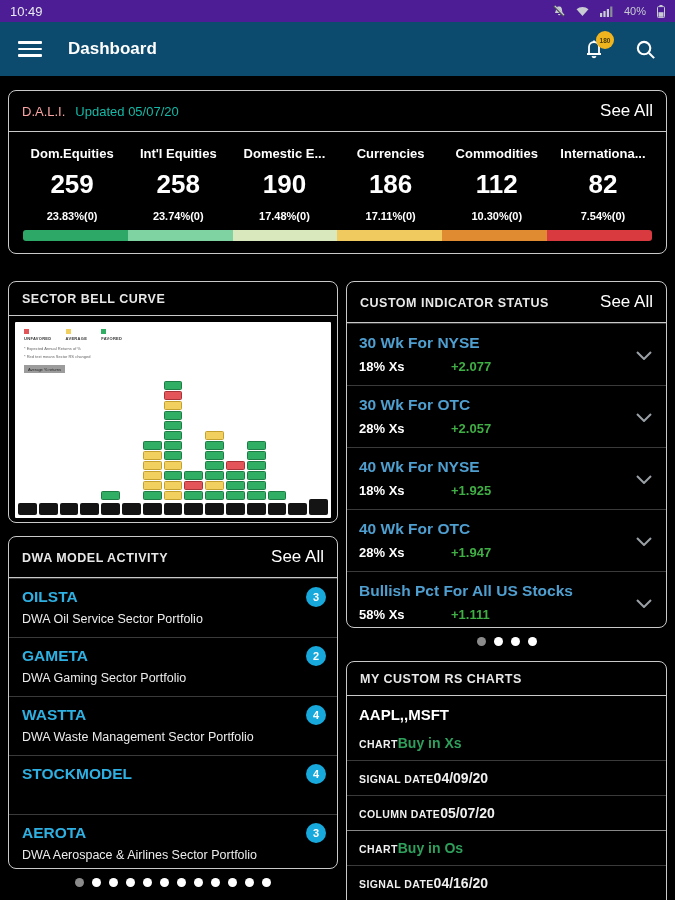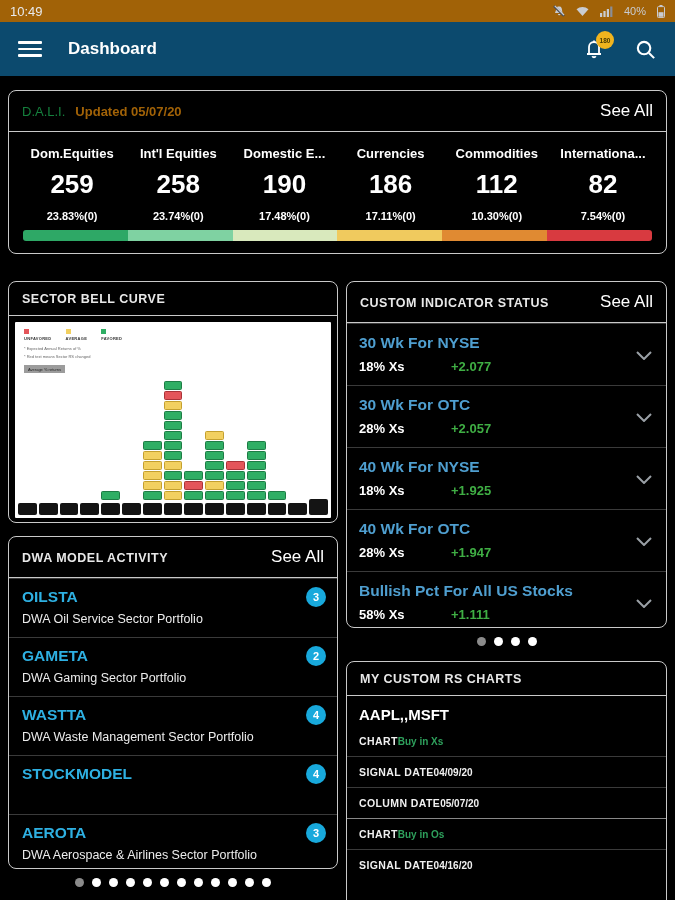--- a/index.html
+++ b/index.html
@@ -4,21 +4,21 @@
 <style>
   * { box-sizing: border-box; }
   html,body { margin:0; padding:0; }
   body {
     width:675px; height:900px; overflow:hidden;
     background:#000; color:#fff;
     font-family:"Liberation Sans", sans-serif;
   }
   
   .statusbar {
-    height:22px; background:#a16207; display:flex; align-items:center;
+    height:22px; background:#4c1d95; display:flex; align-items:center;
     justify-content:space-between; padding:0 10px;
   }
   .statusbar .time { font-size:13px; color:#e8eaed; }
   .statusbar .sicons { display:flex; align-items:center; gap:11px; color:#c9ccd2; font-size:11px; }
   .appbar {
     height:54px; background:#0c4a6e; display:flex; align-items:center; padding:0 18px;
   }
   .hamburger { width:24px; cursor:pointer; }
   .hamburger div { height:2.5px; background:#fff; margin:4px 0; border-radius:1px; }
   .appbar .title { font-size:17px; font-weight:bold; margin-left:26px; color:#fff; }
@@ -34,22 +34,22 @@
   .panel { border:1.5px solid #c9c9c9; border-radius:8px; background:#000; overflow:hidden; }
   .panel-head {
     display:flex; align-items:baseline; justify-content:space-between;
     padding:10px 13px; border-bottom:1.5px solid #c9c9c9;
   }
   .panel-title { font-size:12.5px; font-weight:bold; letter-spacing:.5px; color:#e8e8e8; }
   .see-all { font-size:17px; color:#ffffff; cursor:pointer; }
   
   .dali { margin-top:14px; }
   .dali-head-left { display:flex; align-items:baseline; gap:10px; }
-  .dali-title { font-size:13px; color:#15803d; }
-  .dali-updated { font-size:13px; font-weight:bold; color:#a16207; }
+  .dali-title { font-size:13px; color:#fca5a5; }
+  .dali-updated { font-size:13px; font-weight:normal; color:#14b8a6; }
   .dali-cols { display:flex; padding:14px 10px 2px; }
   .dali-col { flex:1; text-align:center; }
   .dali-col .lbl { font-size:13px; font-weight:600; white-space:nowrap; }
   .dali-col .val { font-size:26px; font-weight:bold; margin-top:8px; }
   .dali-col .pct { font-size:11px; font-weight:600; margin-top:10px; }
   .dali-bar { display:flex; height:11px; margin:6px 14px 12px; border-radius:3px; overflow:hidden; }
   .dali-bar span { flex:1; }
   
   .grid { display:flex; gap:8px; margin-top:27px; align-items:flex-start; }
   .col-left { width:330px; flex:none; }
@@ -90,21 +90,21 @@
   .badge {
     position:absolute; right:11px; top:8px; width:20px; height:20px; border-radius:50%;
     background:#18a9dc; color:#fff; font-size:11px; font-weight:bold;
     display:flex; align-items:center; justify-content:center;
   }
   
   .rs-panel { margin-top:15px; height:300px; }
   .rs-symbol { font-size:15px; font-weight:bold; padding:10px 12px 3px; }
   .rs-row { display:flex; justify-content:flex-start; align-items:baseline; padding:9px 12px; }
   .rs-row .l { font-size:10.5px; font-weight:bold; letter-spacing:.4px; color:#f0f0f0; }
-  .rs-row .v { font-size:10px; font-weight:600; color:#f0f0f0; }
+  .rs-row .v { font-size:14px; font-weight:600; color:#f0f0f0; }
   .rs-row .v.green { color:#2ea05c; }
   .rs-div { border-top:1px solid #3a3a3a; }
   .rs-section-div { border-top:1px solid #888; }
   svg { display:block; }
 </style>
 </head>
 <body>
 
 <div class="statusbar">
   <span class="time">10:49</span>

